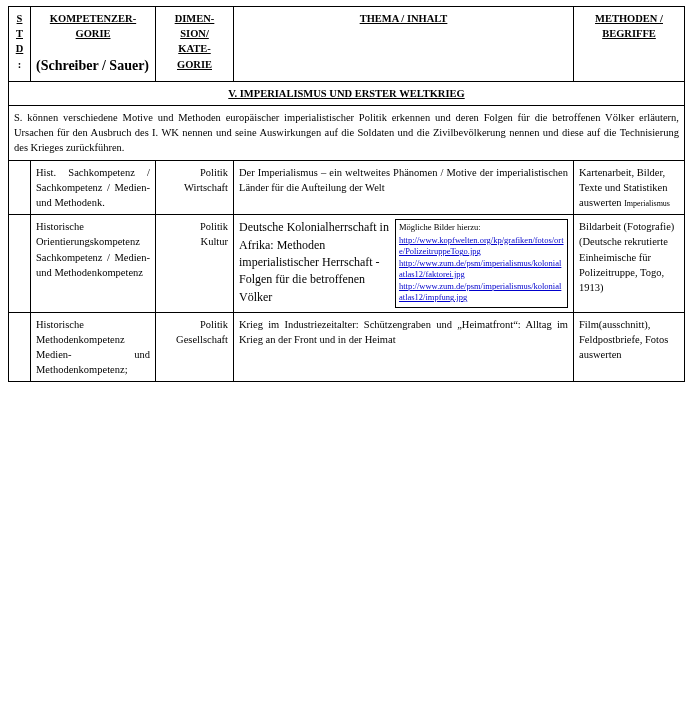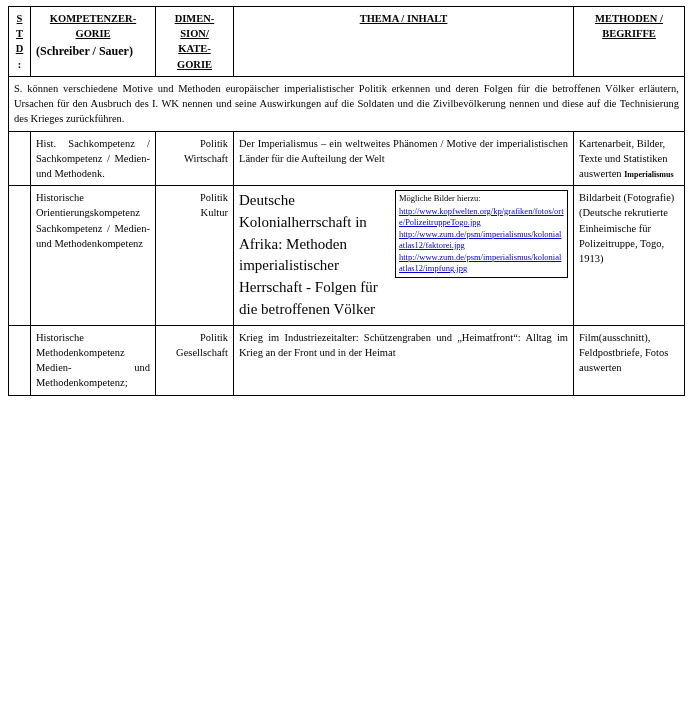--- a/index.html
+++ b/index.html
@@ -51,24 +51,24 @@
     text-decoration: underline;
   }
   .hdr-std {
     font-size: 10px;
     line-height: 1.25;
     text-align: center;
     font-weight: bold;
   }
   .hdr-komp-sub {
     font-weight: bold;
-    font-size: 12px;
+    font-size: 14px;
     display: block;
     text-align: left;
-    margin-top: 2px;
+    margin-top: 15px;
   }
   .hdr-dim {
     line-height: 1.35;
     text-align: center;
   }
 
   
   .title-row td {
     text-align: center;
     font-weight: bold;
@@ -109,36 +109,35 @@
   .link-box .lbl {
     display: block;
     margin-bottom: 1px;
   }
   .thema-split {
     display: flex;
     gap: 6px;
   }
   .thema-split .left {
     flex: 0 0 150px;
-    font-size: 15px;
+    font-size: 12px;
     line-height: 1.45;
   }
   .thema-split .right {
     flex: 1 1 auto;
   }
   td.komp {
     line-height: 1.5;
   }
   td.meth {
     line-height: 1.5;
   }
   .tiny {
     font-size: 8px;
     line-height: 1.3;
-    font-weight: bold;
   }
   .blank-std { }
 </style>
 </head>
 <body>
 
 <div class="page">
   <table class="curriculum">
     <colgroup>
       <col class="c-std">
@@ -169,20 +168,25 @@
         <th>
           <span class="u">THEMA / INHALT</span>
         </th>
         <th>
           <span class="u">METHODEN /</span><br>
           <span class="u">BEGRIFFE</span>
         </th>
       </tr>
     </thead>
     <tbody>
+      <tr class="title-row">
+        <td colspan="5">
+          <span>V. IMPERIALISMUS UND ERSTER WELTKRIEG</span>
+        </td>
+      </tr>
       <tr class="intro-row">
         <td colspan="5">S. können verschiedene Motive und Methoden europäischer imperialistischer Politik erkennen und deren Folgen für die betroffenen Völker erläutern, Ursachen für den Ausbruch des I. WK nennen und seine Auswirkungen auf die Soldaten und die Zivilbevölkerung nennen und diese auf die Technisierung des Krieges zurückführen.</td>
       </tr>
 
       <tr>
         <td class="blank-std"></td>
         <td class="komp cell-just">Hist. Sachkompetenz / Sachkompetenz / Medien- und Methodenk.</td>
         <td class="cell-center" style="white-space:pre-line;">Politik
 Wirtschaft</td>
         <td class="cell-just">Der Imperialismus – ein weltweites Phänomen / Motive der imperialistischen Länder für die Aufteilung der Welt</td>

